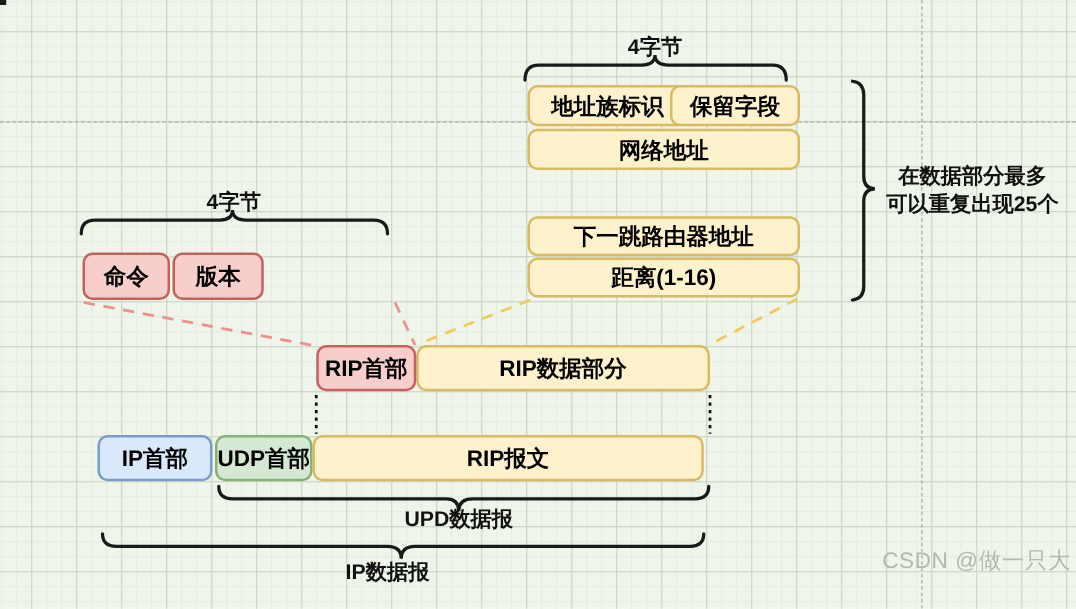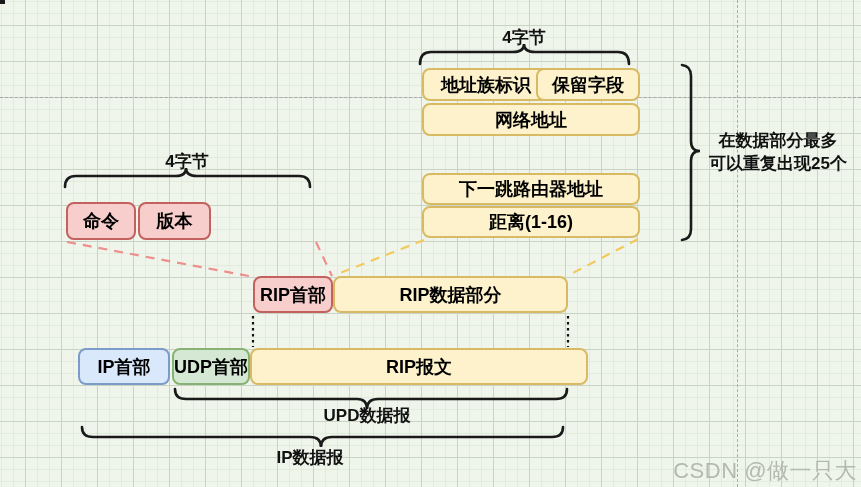--- a/index.html
+++ b/index.html
@@ -33,22 +33,22 @@
   .pink{background:#f8cecc;border-color:#c2615d;}
   .blue{background:#dae8fc;border-color:#7b9bc8;}
   .green{background:#d5e8d4;border-color:#87b274;}
   .lbl{
     position:absolute;z-index:4;
     color:#111;font-weight:600;font-size:17px;
     text-align:center;white-space:nowrap;
   }
   .note{line-height:23px;font-size:17px;}
   .watermark{
-    position:absolute;z-index:5;right:4px;top:456px;
-    color:#b4b9b0;font-size:22px;font-weight:500;
+    position:absolute;z-index:5;right:4px;top:436px;
+    color:#b4b9b0;font-size:18px;font-weight:500;
     letter-spacing:0.5px;white-space:nowrap;text-align:right;
   }
   .artifact{position:absolute;left:0;top:0;width:5px;height:4px;background:#1a1a1a;z-index:6;}
 </style>
 </head>
 <body>
 
 <div class="canvas">
 
   <div class="page-line h"></div>
@@ -94,20 +94,20 @@
   <div class="lbl" style="left:137px;top:150px;width:100px;">4字节</div>
 
   <div class="box pink" style="left:66px;top:202px;width:70px;height:38px;">命令</div>
   <div class="box pink" style="left:138px;top:202px;width:73px;height:38px;">版本</div>
 
   <div class="box yellow" style="left:333px;top:276px;width:235px;height:37px;">RIP数据部分</div>
   <div class="box pink" style="left:253px;top:276px;width:80px;height:37px;">RIP首部</div>
 
   <div class="box blue" style="left:78px;top:348px;width:92px;height:37px;">IP首部</div>
   <div class="box green" style="left:172px;top:348px;width:78px;height:37px;">UDP首部</div>
-  <div class="box yellow" style="left:250px;top:348px;width:338px;height:37px;">RIP报文</div>
+  <div class="box yellow" style="left:250px;top:348px;width:313px;height:37px;">RIP报文</div>
 
   <div class="lbl" style="left:287px;top:404px;width:160px;">UPD数据报</div>
   <div class="lbl" style="left:230px;top:446px;width:160px;">IP数据报</div>
 
   <div class="watermark">CSDN @做一只大</div>
 
 </div>
 
 </body></html>

